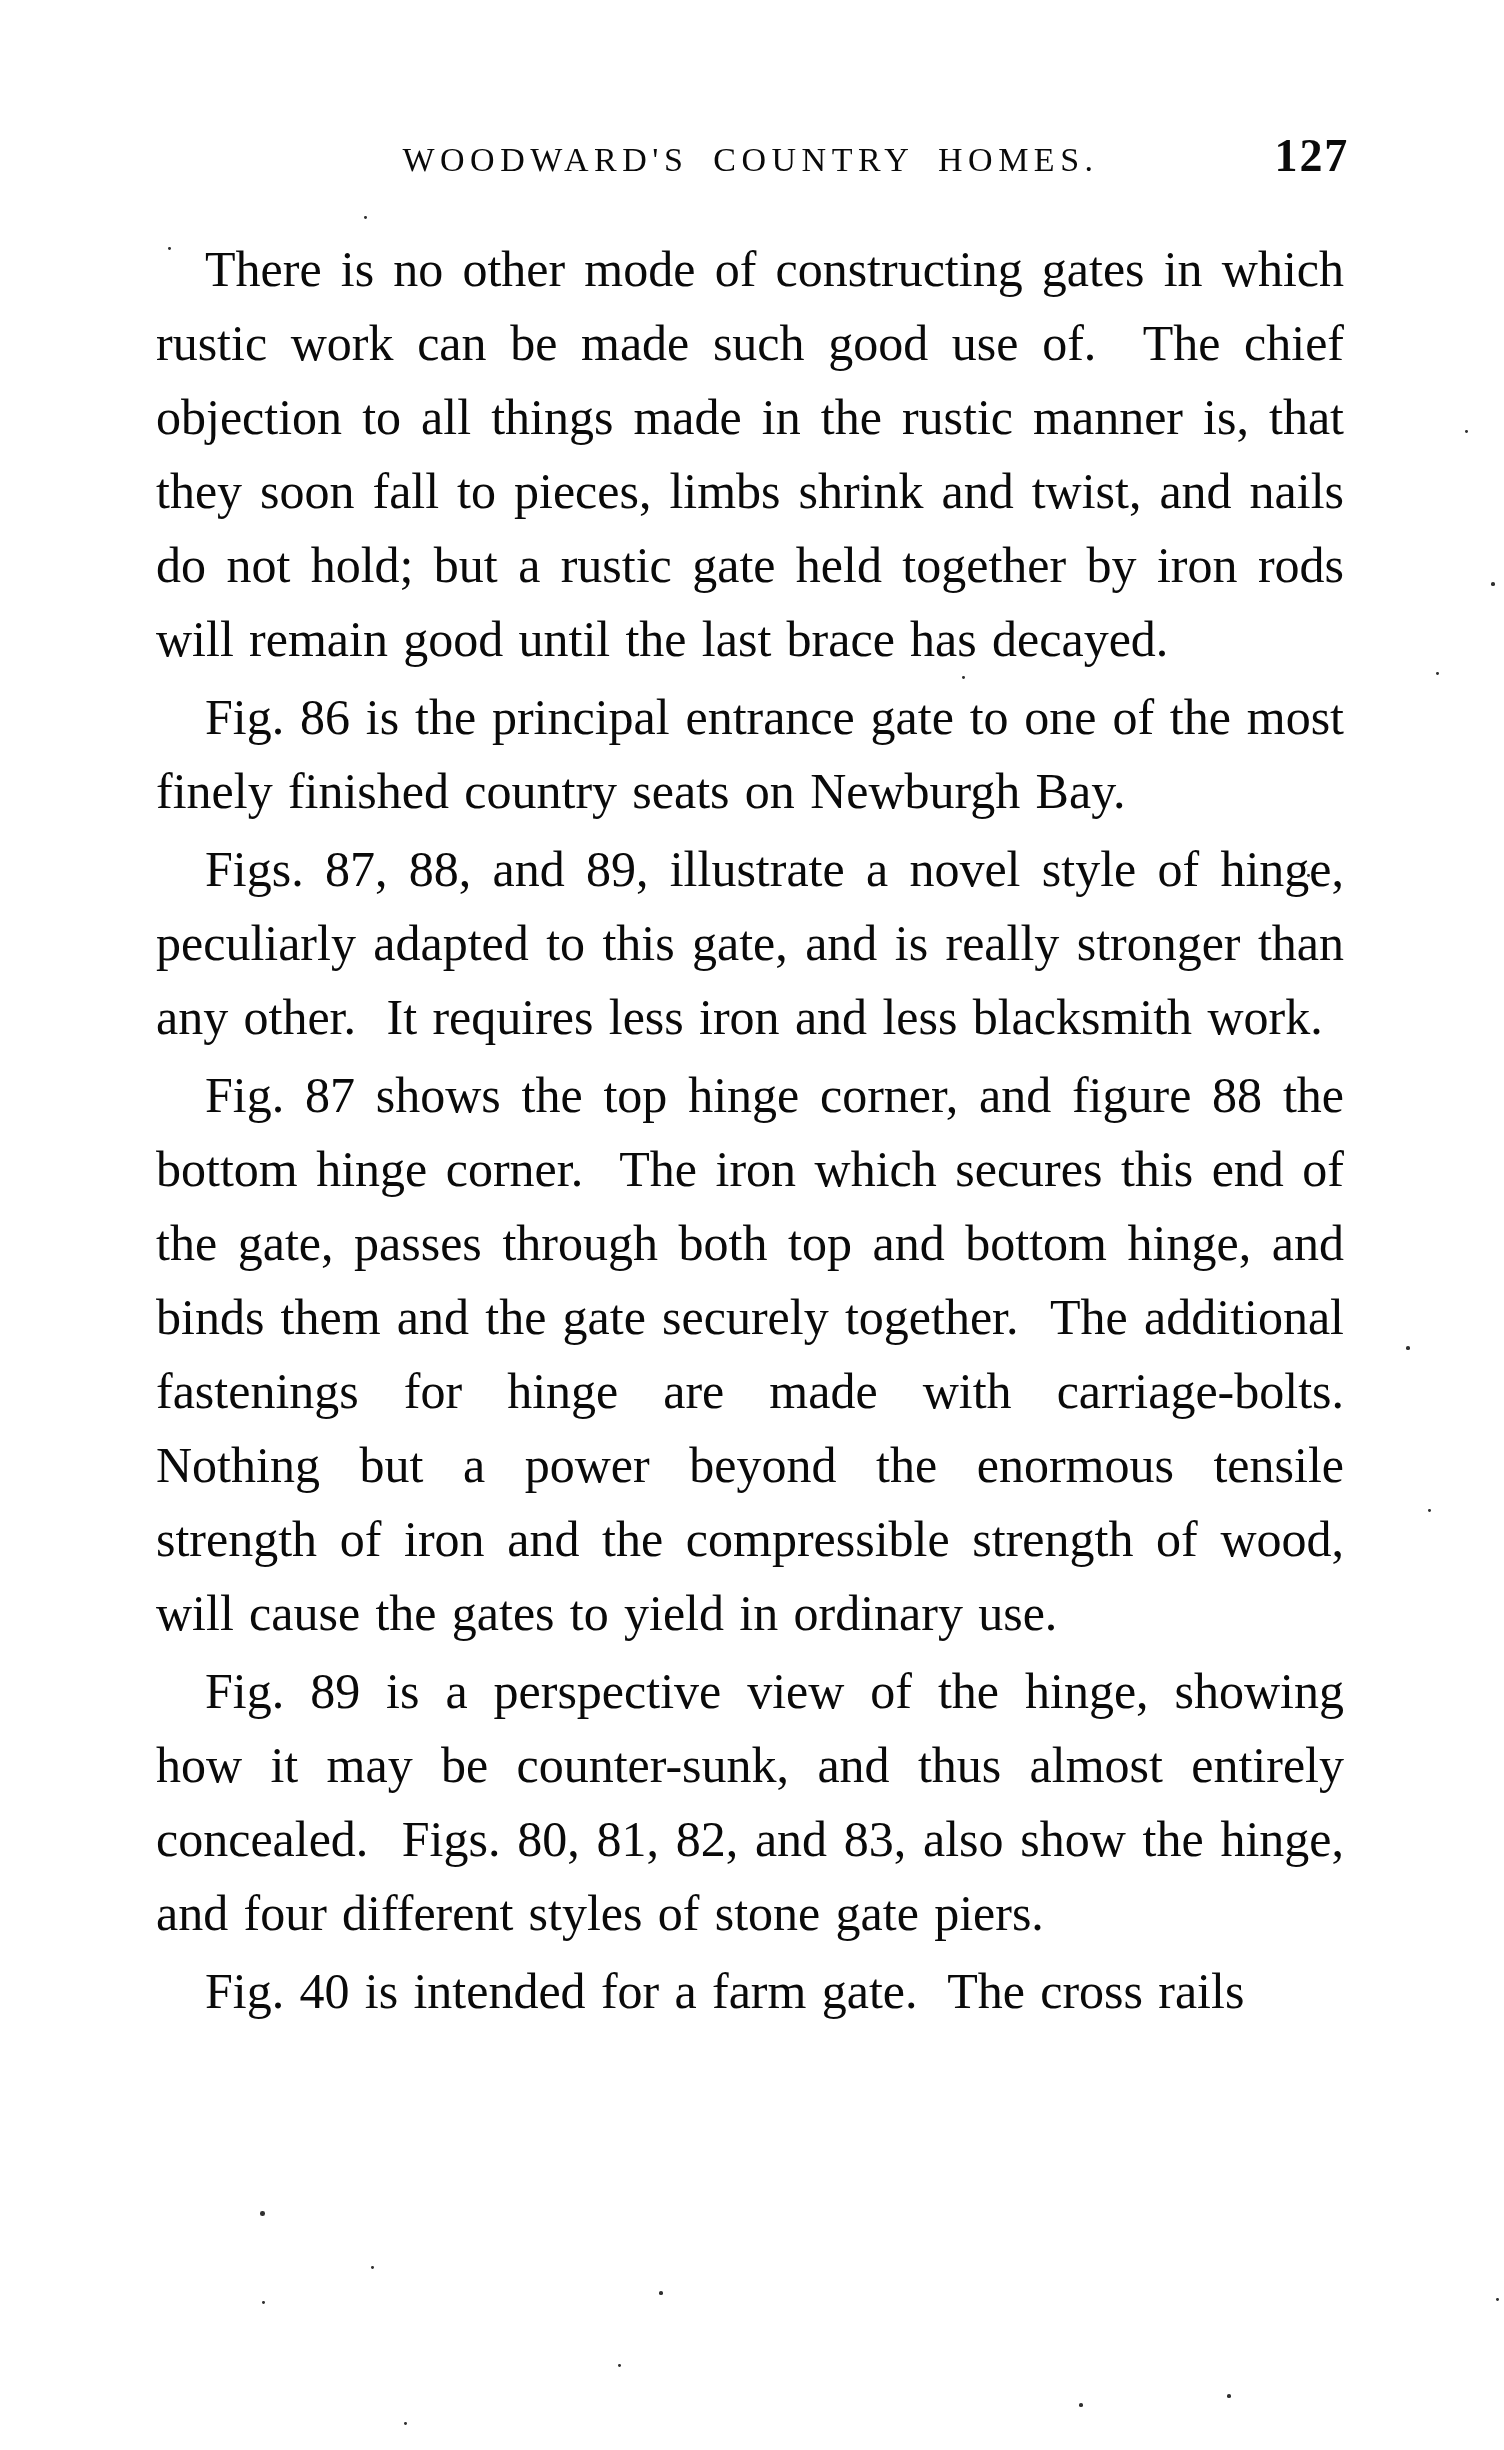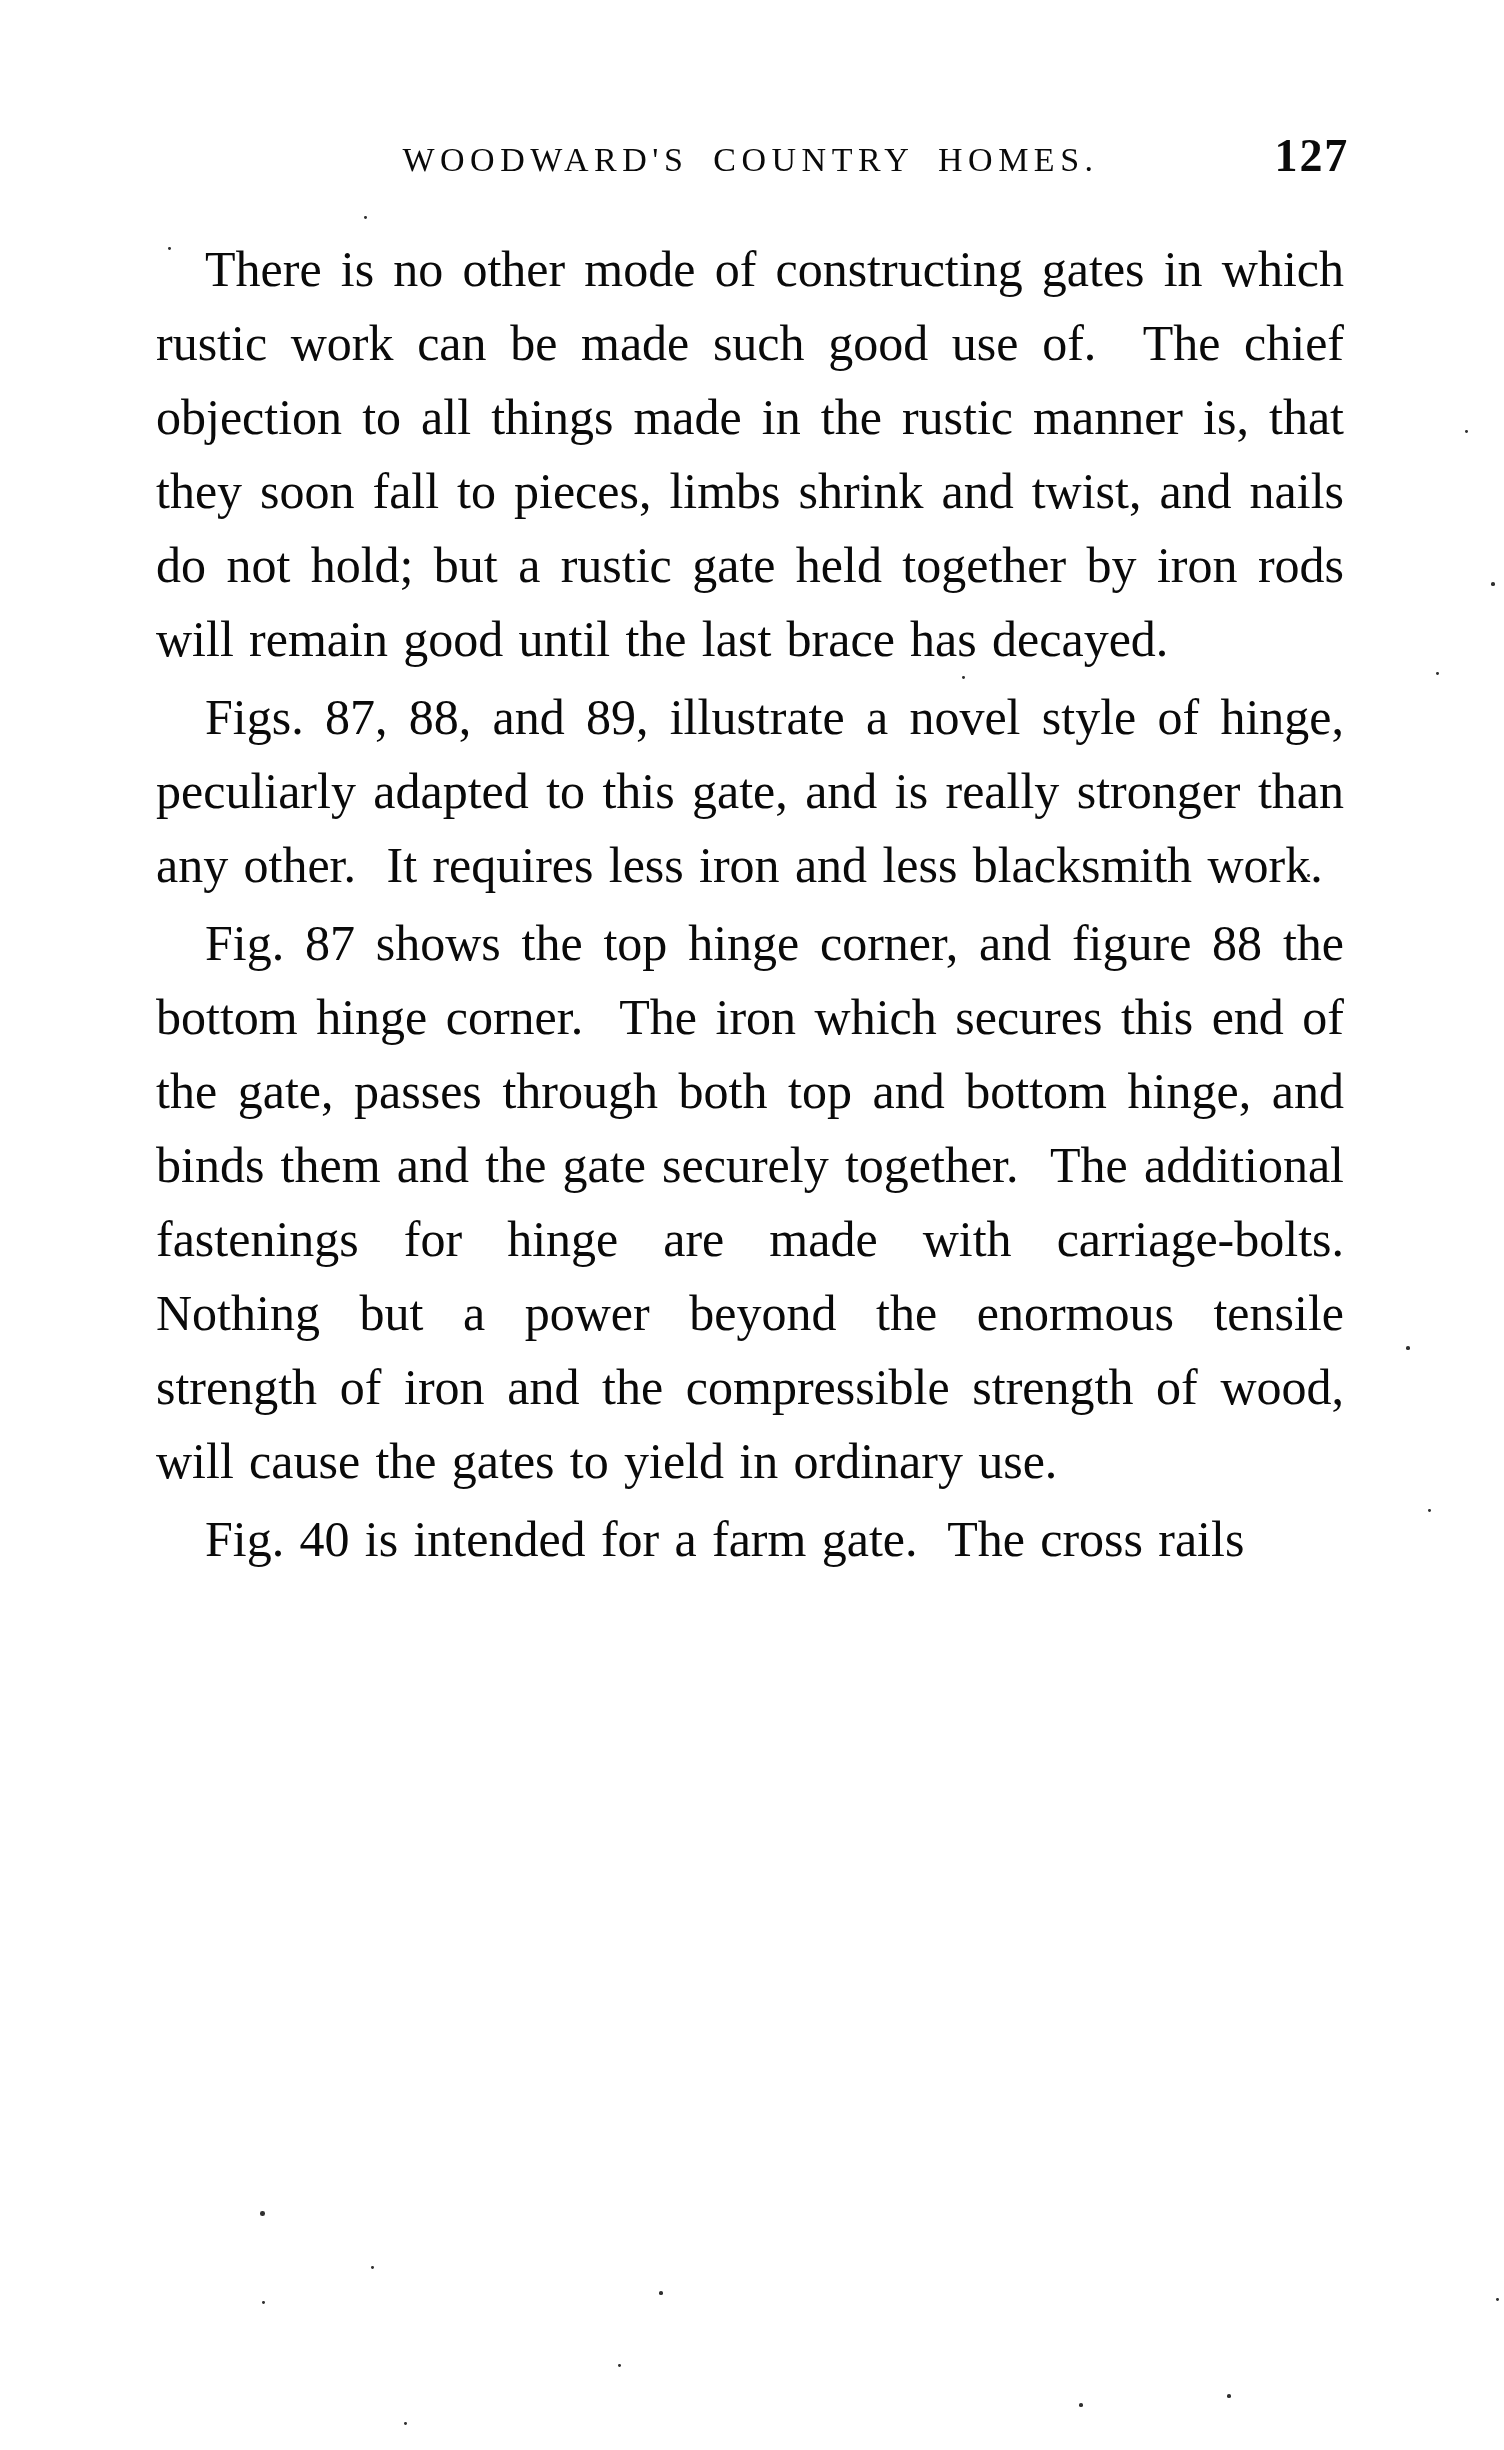--- a/index.html
+++ b/index.html
@@ -70,22 +70,24 @@
 
 <div class="page">
 
   <header class="running-head">
     <h1 class="running-title">WOODWARD'S COUNTRY HOMES.</h1>
     <span class="page-number">127</span>
   </header>
 
   <main class="text-block">
     <p>There is no other mode of constructing gates in which rustic work can be made such good use of.  The chief objection to all things made in the rustic manner is, that they soon fall to pieces, limbs shrink and twist, and nails do not hold; but a rustic gate held together by iron rods will remain good until the last brace has decayed.</p>
+    <p>Fig. 86 is the principal entrance gate to one of the most finely finished country seats on Newburgh Bay.</p>
     <p>Figs. 87, 88, and 89, illustrate a novel style of hinge, peculiarly adapted to this gate, and is really stronger than any other.  It requires less iron and less blacksmith work.</p>
     <p>Fig. 87 shows the top hinge corner, and figure 88 the bottom hinge corner.  The iron which secures this end of the gate, passes through both top and bottom hinge, and binds them and the gate securely together.  The additional fastenings for hinge are made with carriage-bolts.  Nothing but a power beyond the enormous tensile strength of iron and the compressible strength of wood, will cause the gates to yield in ordinary use.</p>
+    <p>Fig. 89 is a perspective view of the hinge, showing how it may be counter-sunk, and thus almost entirely concealed.  Figs. 80, 81, 82, and 83, also show the hinge, and four different styles of stone gate piers.</p>
     <p>Fig. 40 is intended for a farm gate.  The cross rails</p>
   </main>
 
   <div id="speckle-layer">
       <div class="speck" style="left: 168px; top: 247px; width: 2.8px; height: 2.8px;"></div>
       <div class="speck" style="left: 364px; top: 216px; width: 2.8px; height: 2.8px;"></div>
       <div class="speck" style="left: 1465px; top: 430px; width: 2.8px; height: 2.8px;"></div>
       <div class="speck" style="left: 1491px; top: 582px; width: 3.7px; height: 3.7px;"></div>
       <div class="speck" style="left: 1436px; top: 672px; width: 2.8px; height: 2.8px;"></div>
       <div class="speck" style="left: 962px; top: 676px; width: 2.8px; height: 2.8px;"></div>

